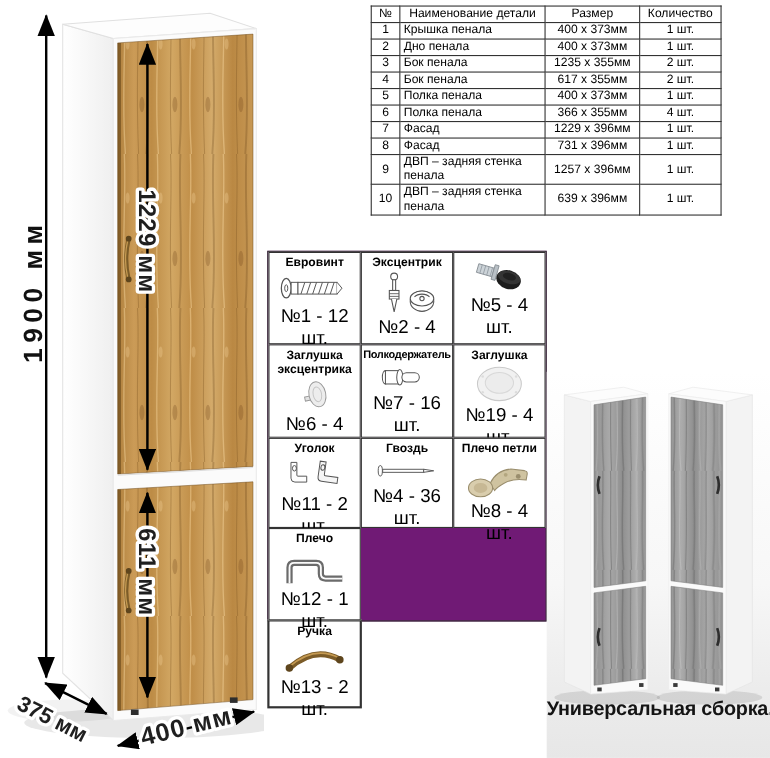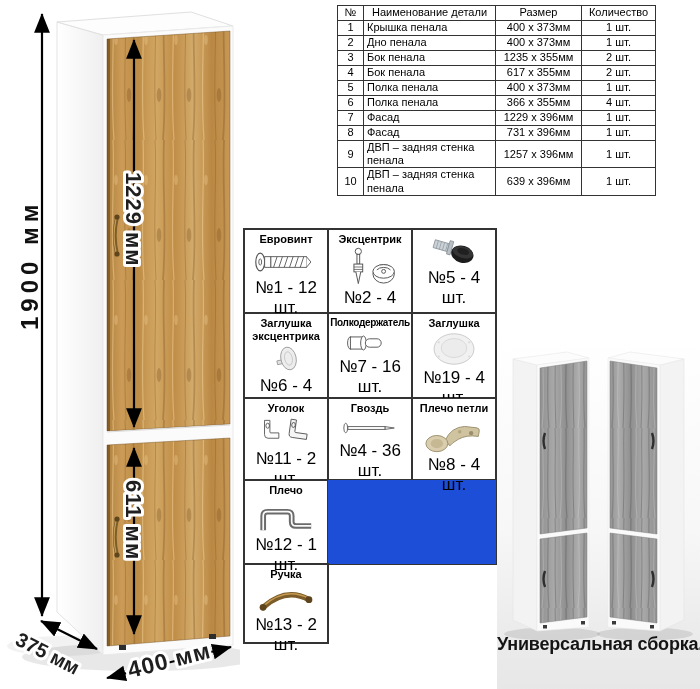--- a/index.html
+++ b/index.html
@@ -8,21 +8,21 @@
   
   #parts-table{position:absolute;left:337px;top:5px;border-collapse:collapse;
     border:1px solid #333;font-size:11px;}
   #parts-table th,#parts-table td{border:1px solid #333;padding:0 3px;height:14px;
     line-height:1.2;font-weight:400;text-align:center;vertical-align:middle;}
   #parts-table td.name{text-align:left;white-space:pre-line;}
 
   
   #hw-wrap{position:absolute;left:243px;top:228px;}
   #hw-main{display:grid;grid-template-columns:84px 84px 84px;
-    grid-template-rows:84px 85px 82px 84px;border:1px solid #333;width:max-content;background:#1d4ed8;}
+    grid-template-rows:84px 85px 82px 84px;border:1px solid #333;width:max-content;background:#701a75;}
   .hw-cell{border:1px solid #333;box-sizing:border-box;display:flex;flex-direction:column;
     align-items:center;justify-content:space-between;padding:3px 1px 4px;background:#fff;}
   #hw-handle{width:86px;height:81px;border:2px solid #333;margin-top:-2px;box-sizing:border-box;
     display:flex;flex-direction:column;align-items:center;justify-content:space-between;
     padding:3px 1px 4px;background:#fff;}
   .hw-name{font-weight:700;font-size:11px;line-height:1.15;text-align:center;white-space:pre-line;}
   .hw-name.tight{font-size:10px;letter-spacing:-0.3px;}
   .hw-qty{font-weight:400;font-size:17px;text-align:center;}
   .hw-icon{flex:1;display:flex;align-items:center;justify-content:center;}
 

